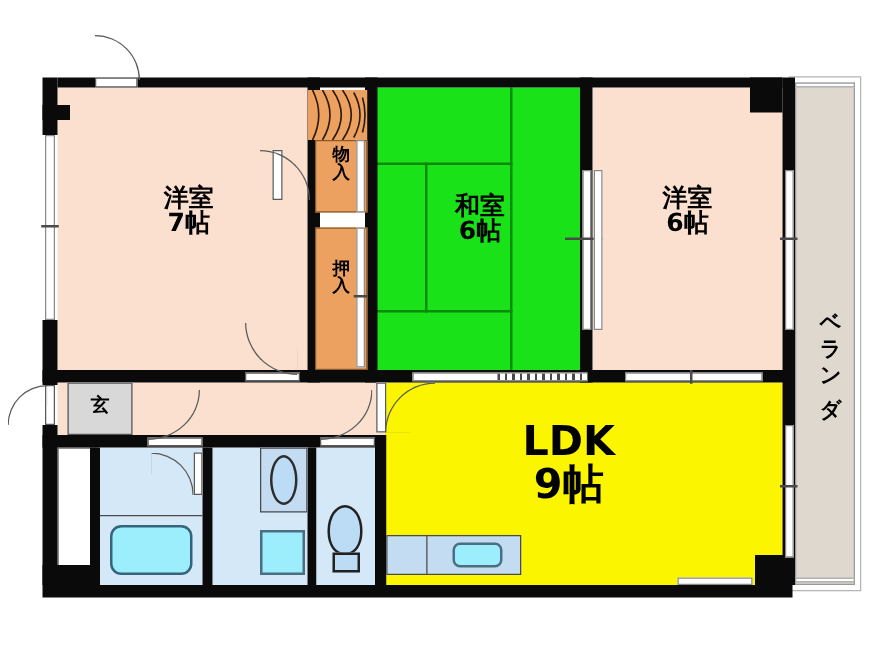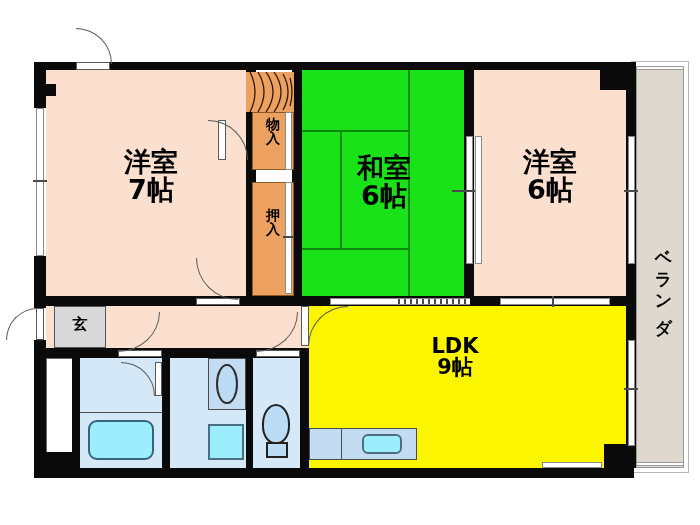--- a/index.html
+++ b/index.html
@@ -37,22 +37,22 @@
   
   .label {
     position: absolute;
     text-align: center;
     color: #000;
     font-weight: bold;
     line-height: 1.02;
     white-space: pre-line;
     letter-spacing: 0px;
   }
-  .label-big   { font-size: 27px; }
-  .label-ldk   { font-size: 21px; }
+  .label-big   { font-size: 20px; }
+  .label-ldk   { font-size: 33px; }
   .label-small { font-size: 14px; }
   .label-tiny  { font-size: 15px; }
   .vertical {
     writing-mode: vertical-rl;
     text-orientation: upright;
     font-size: 17px;
     font-weight: bold;
     letter-spacing: 3px;
   }
 

